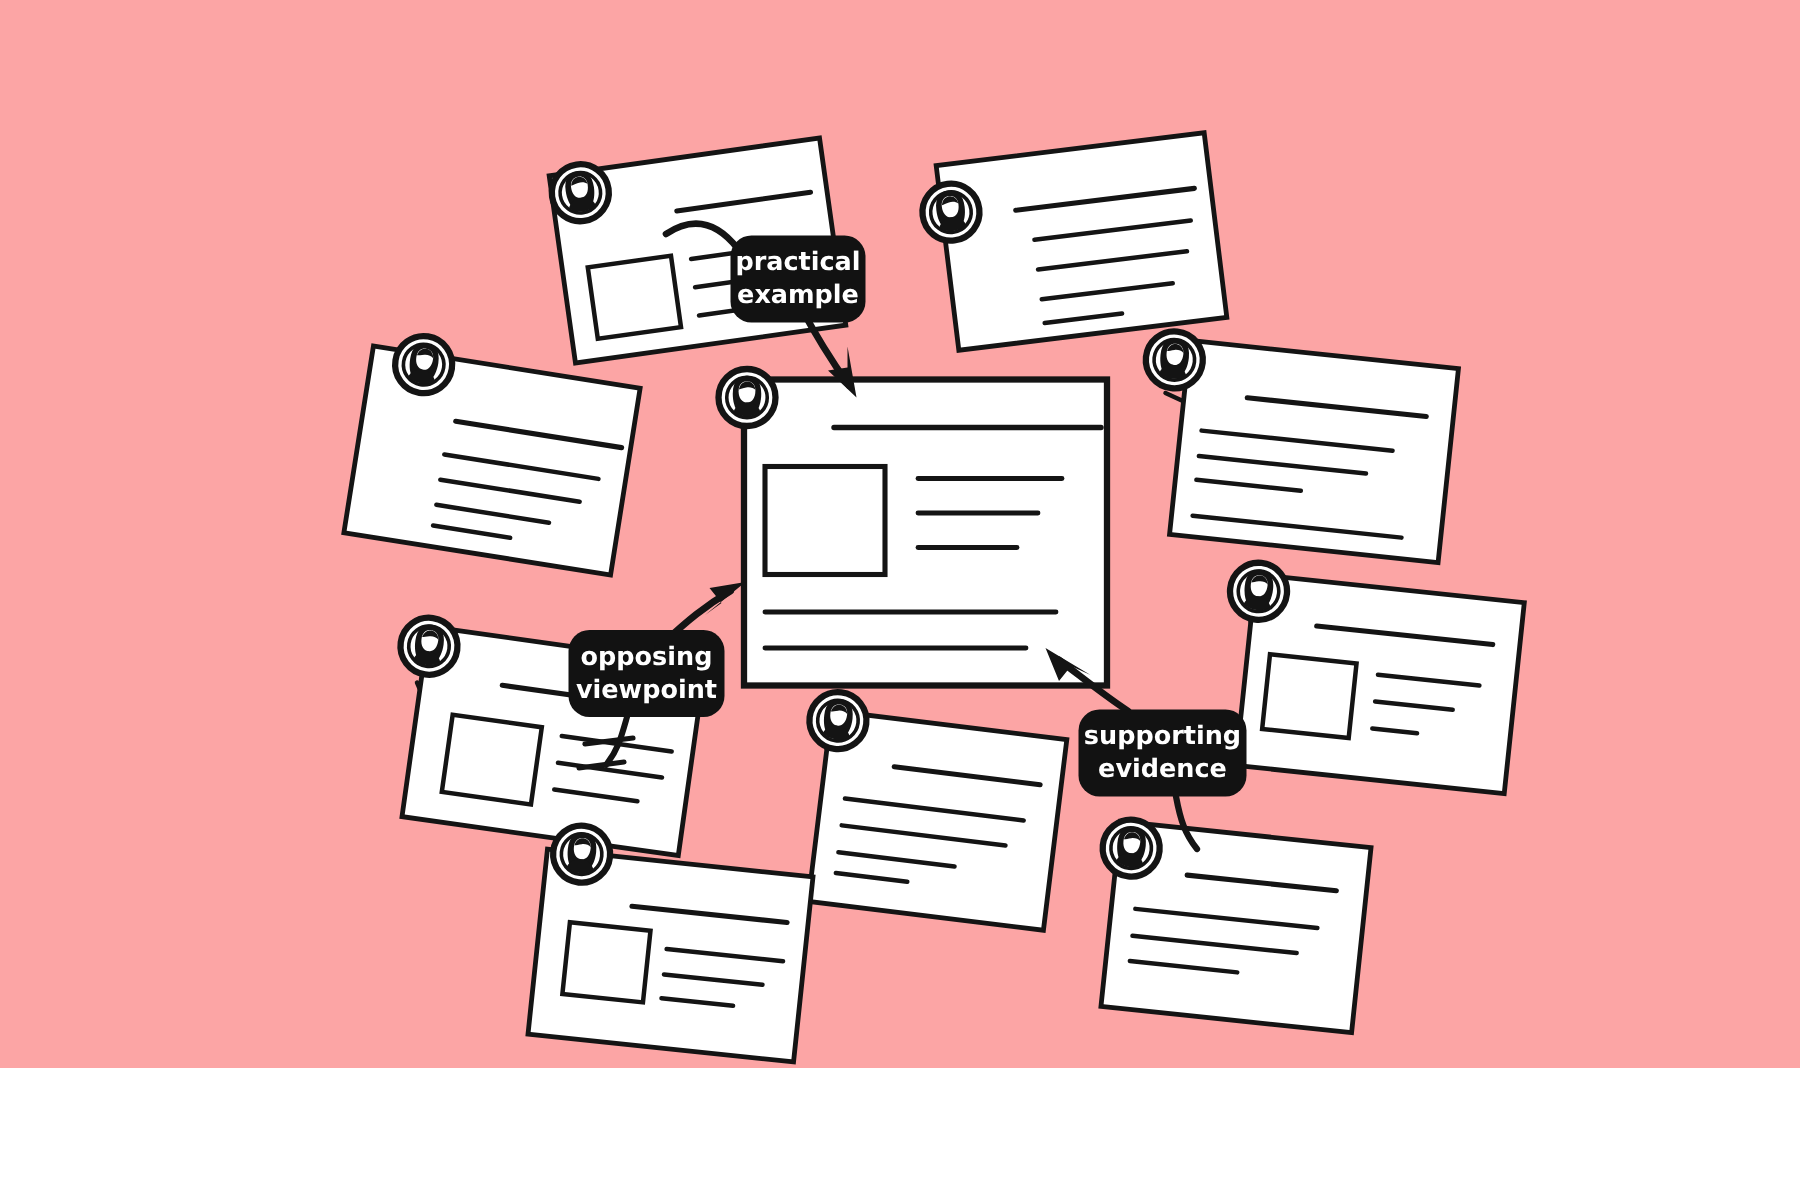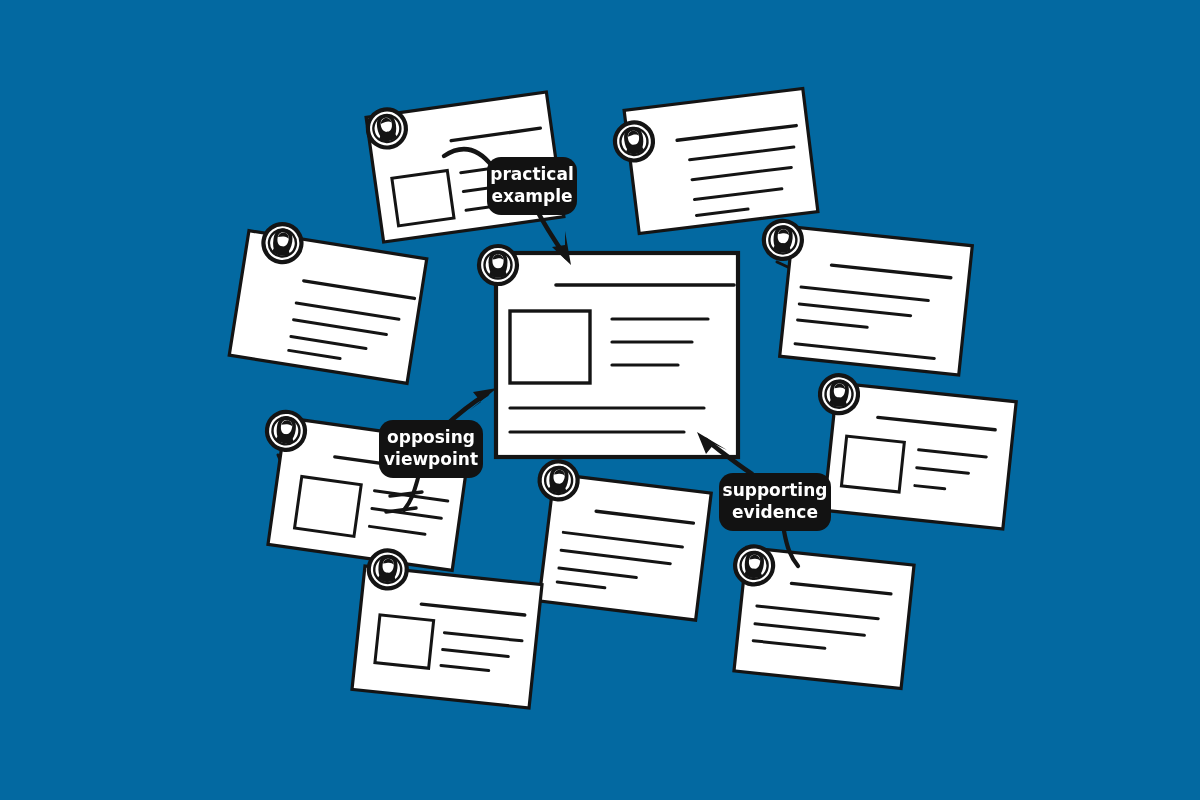--- a/index.html
+++ b/index.html
@@ -9,22 +9,22 @@
   }
   body {
     width: 1200px;
     height: 800px;
     overflow: hidden;
     font-family: "DejaVu Sans", sans-serif;
   }
   #stage {
     position: relative;
     width: 1200px;
-    height: 800px;
-    background: #0369a1;
+    height: 712px;
+    background: #fca5a5;
   }
   #canvas {
     position: absolute;
     left: 0;
     top: 0;
     width: 1200px;
     height: 800px;
   }
   .lbl-text {
     font-family: "DejaVu Sans", sans-serif;

